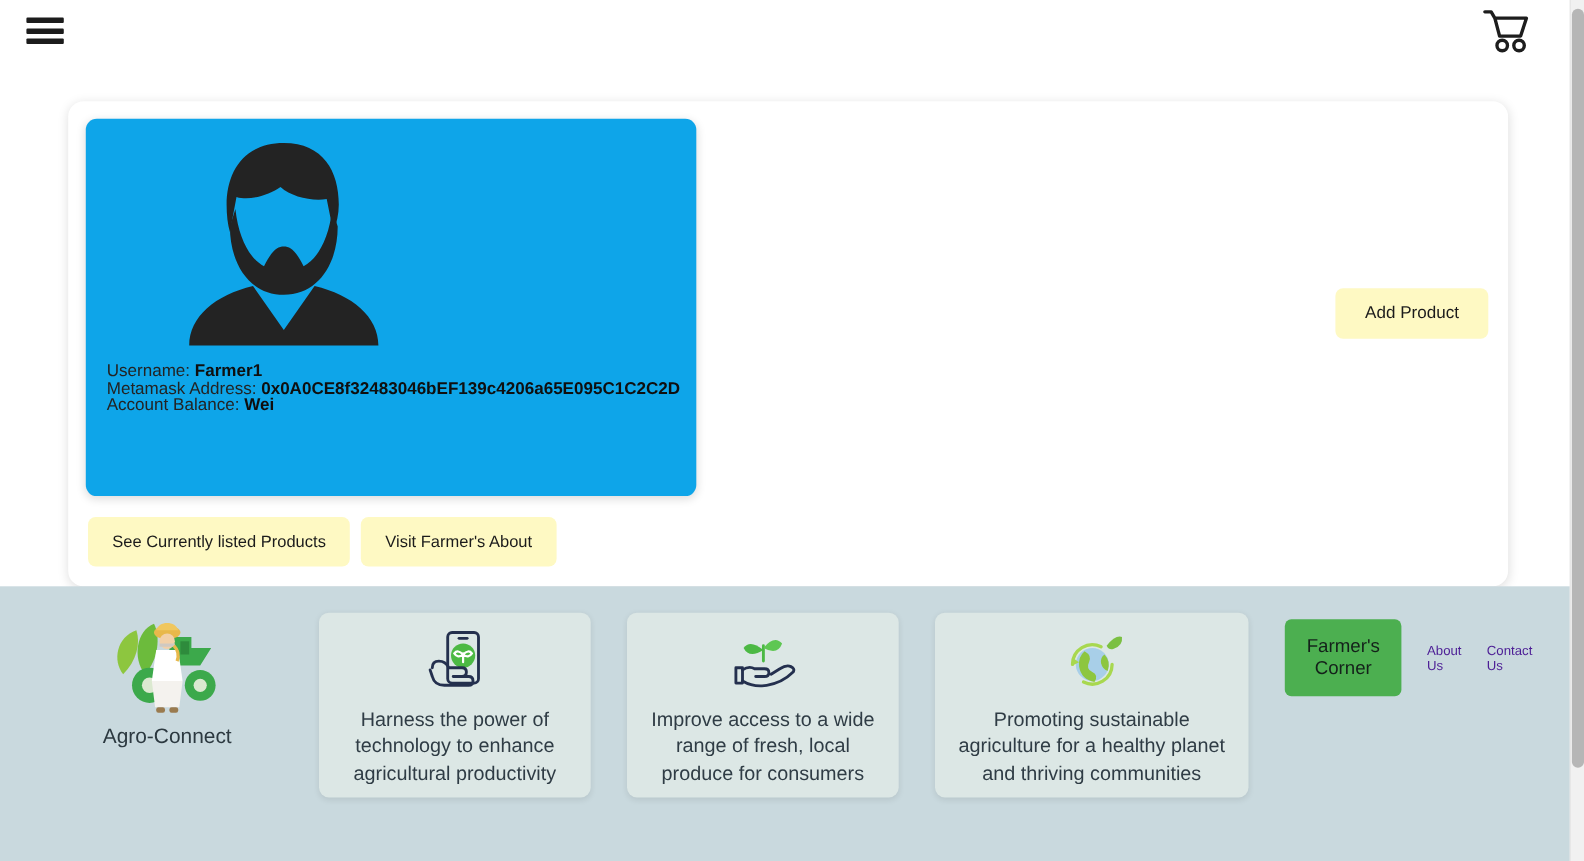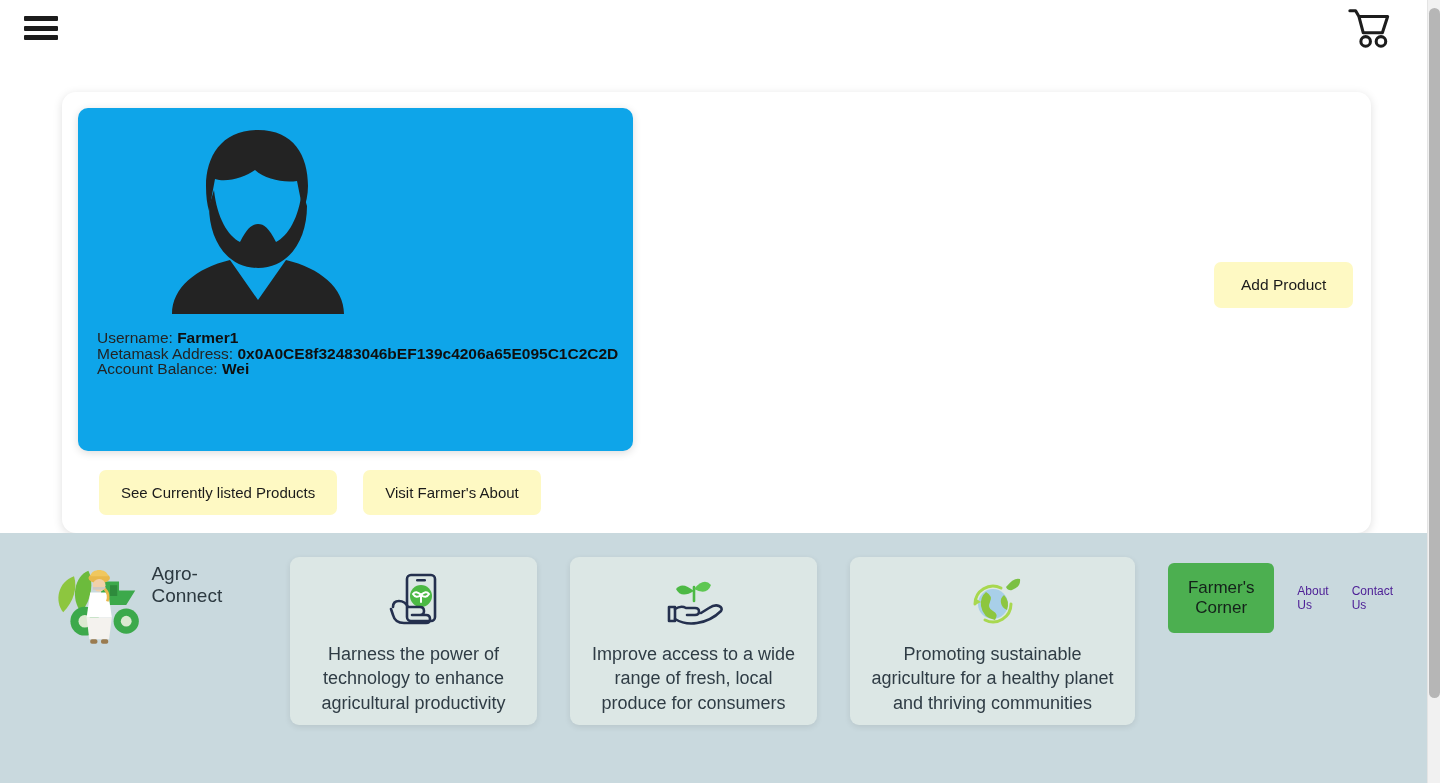--- a/index.html
+++ b/index.html
@@ -117,24 +117,24 @@
     color: #1b1b1b;
     background: #fef9c3;
     border: none;
     border-radius: 7px;
     cursor: pointer;
     line-height: 1;
     white-space: nowrap;
   }
   .btn-row {
     position: absolute;
-    left: 37px;
+    left: 18px;
     top: 378px;
     display: flex;
-    gap: 26px;
+    gap: 10px;
   }
   .btn-listed { padding: 15px 22px; }
   .btn-corner { padding: 15px 22px; }
 
   .btn-add {
     position: absolute;
     left: 1152px;
     top: 170px;
     padding: 15px 27px;
     font-size: 15.5px;
@@ -171,20 +171,22 @@
     align-items: flex-start;
     justify-content: center;
     gap: 33px;
     margin-top: 24px;
     padding: 0 40px;
   }
 
   .brand {
     width: 210px;
     display: flex;
+    flex-direction: column;
+    align-items: center;
     flex: 0 0 auto;
   }
   .brand-logo { width: 116px; height: 96px; }
   .brand-name {
     margin-top: 6px;
     font-size: 19px;
     color: #2c3940;
   }
 
   .mcard {

